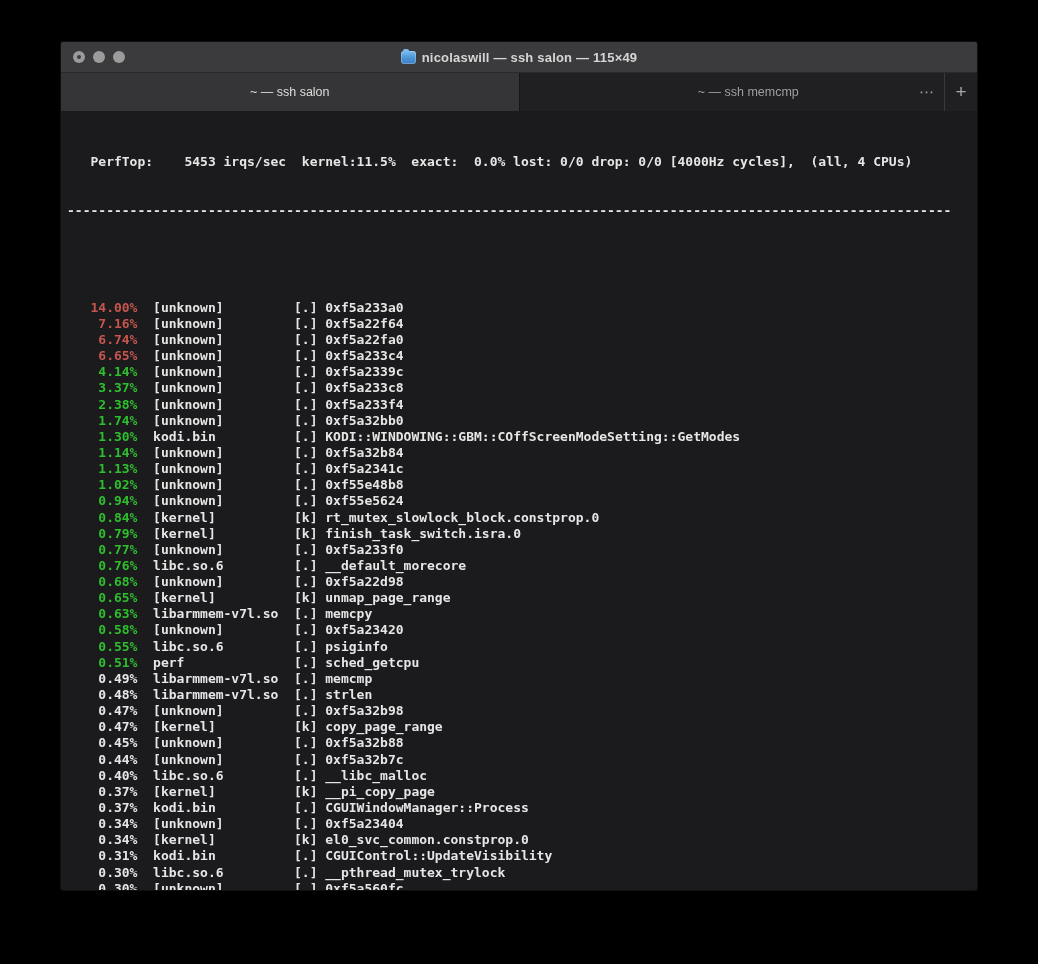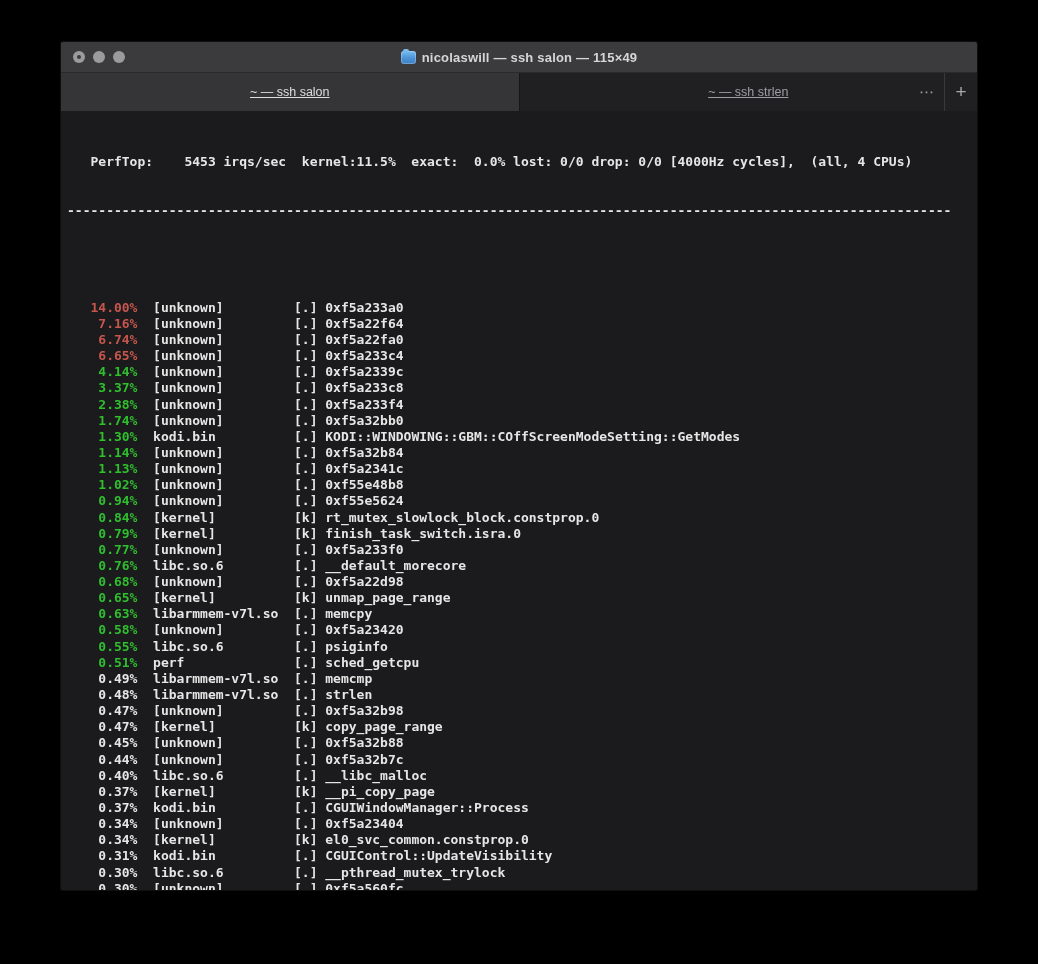--- a/index.html
+++ b/index.html
@@ -27,21 +27,21 @@
     background:linear-gradient(180deg,#79bdf0 0%,#4b93d6 55%,#3d7fc2 100%);
     box-shadow:inset 0 0 0 1px rgba(255,255,255,0.25);
   }
   .proxy-icon::before{
     content:"";position:absolute;left:2px;top:-2px;width:6px;height:3px;border-radius:2px 2px 0 0;
     background:#79bdf0;
   }
   .title-text{color:#d6d6d6;font-size:13px;font-weight:bold;letter-spacing:.2px;}
   
   .tabbar{height:38px;display:flex;background:#202023;border-top:1px solid #2a2a2c;}
-  .tab{flex:1;display:flex;align-items:center;justify-content:center;font-size:12.5px;text-decoration:underline;}
+  .tab{flex:1;display:flex;align-items:center;justify-content:center;font-size:12.5px;}
   .tab.active{background:#353538;color:#dedede;border-right:1px solid #161618;}
   .tab.inactive{background:#202023;color:#9e9ea2;position:relative;}
   .tab-label{pointer-events:none;}
   .tab-extras{position:absolute;right:0;top:0;height:100%;display:flex;align-items:center;}
   .dots-btn{color:#a0a0a0;font-size:15px;padding:0 10px;height:100%;display:flex;align-items:center;}
   .tab-sep{width:1px;height:100%;background:#39393c;}
   .plus-btn{color:#a8a8a8;font-size:19px;font-weight:300;width:32px;height:100%;
     display:flex;align-items:center;justify-content:center;}
   
   .terminal{
@@ -70,21 +70,21 @@
       <span class="proxy-icon"></span>
       <span class="title-text">nicolaswill — ssh salon — 115×49</span>
     </div>
   </div>
 
   <div class="tabbar">
     <div class="tab active">
       <span class="tab-label">~ — ssh salon</span>
     </div>
     <div class="tab inactive">
-      <span class="tab-label">~ — ssh strlen</span>
+      <span class="tab-label">~ — ssh memcmp</span>
       <div class="tab-extras">
         <span class="dots-btn">⋯</span>
         <span class="tab-sep"></span>
         <span class="plus-btn">+</span>
       </div>
     </div>
   </div>
 
   <div class="terminal">
     <div class="line">   PerfTop:    5453 irqs/sec  kernel:11.5%  exact:  0.0% lost: 0/0 drop: 0/0 [4000Hz cycles],  (all, 4 CPUs)</div>

